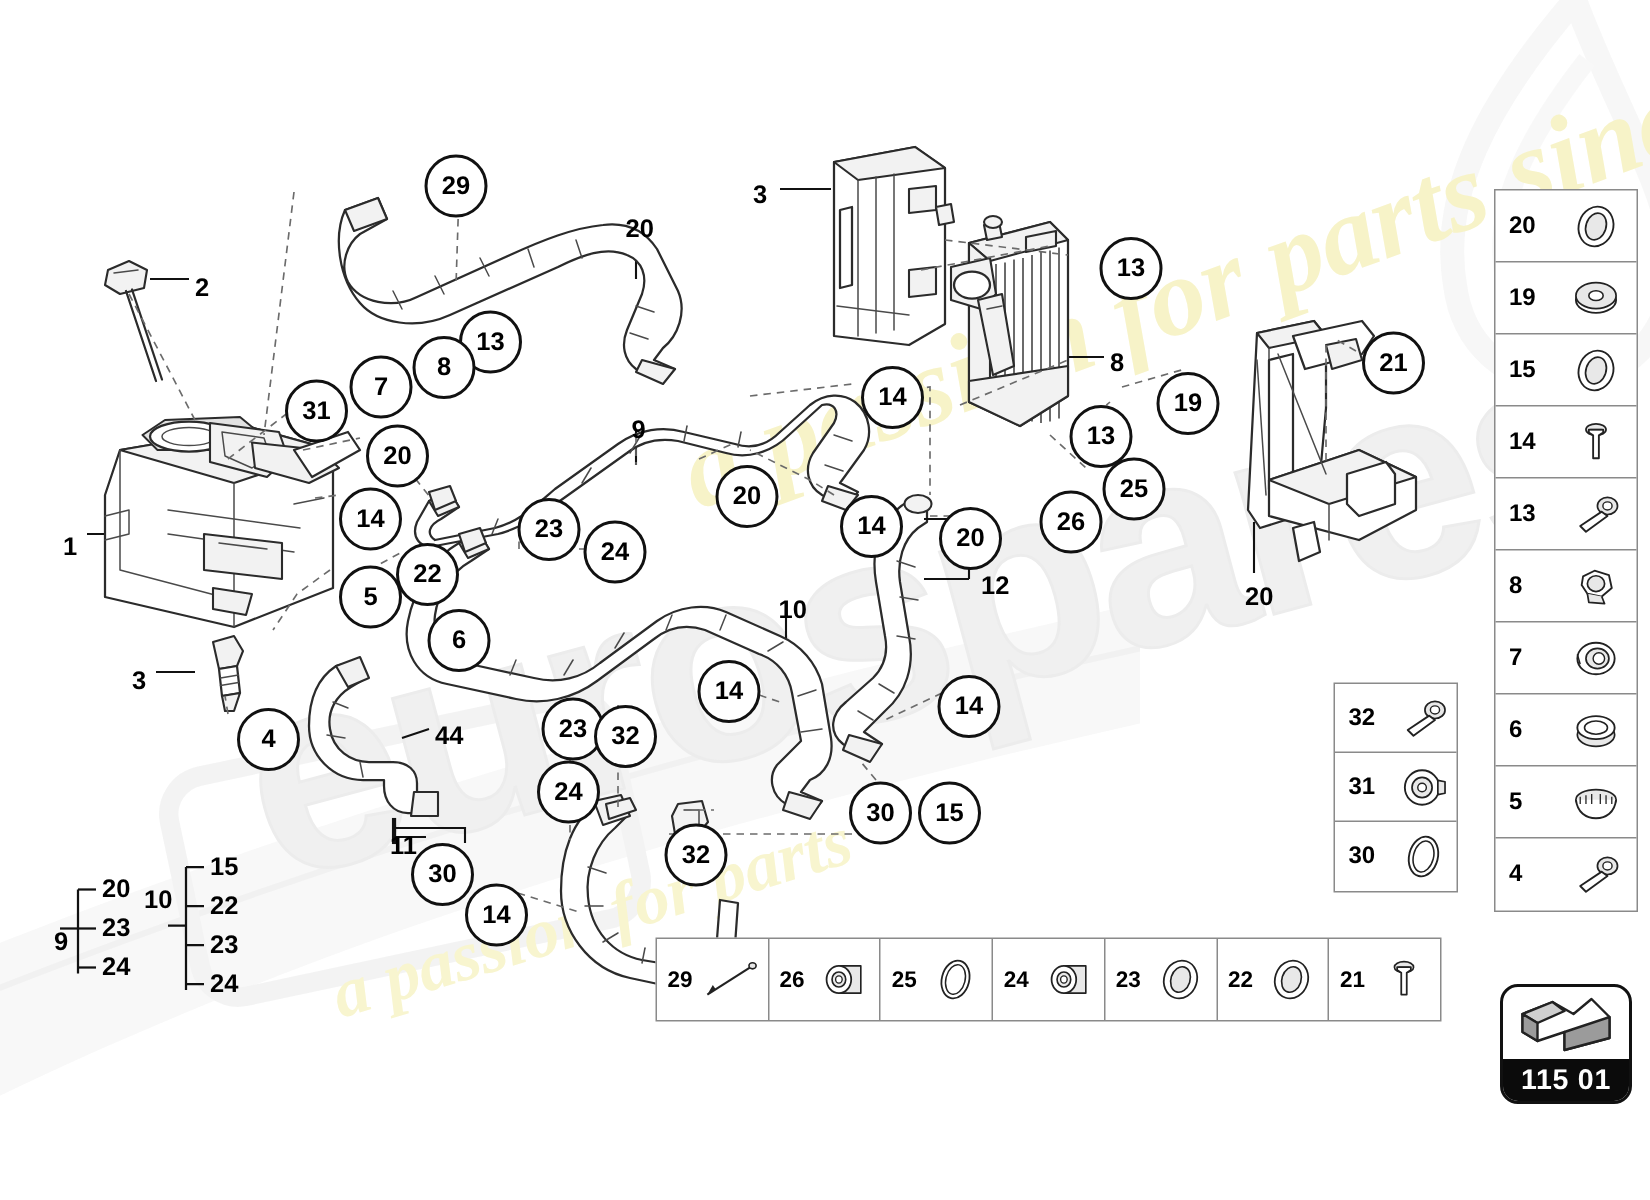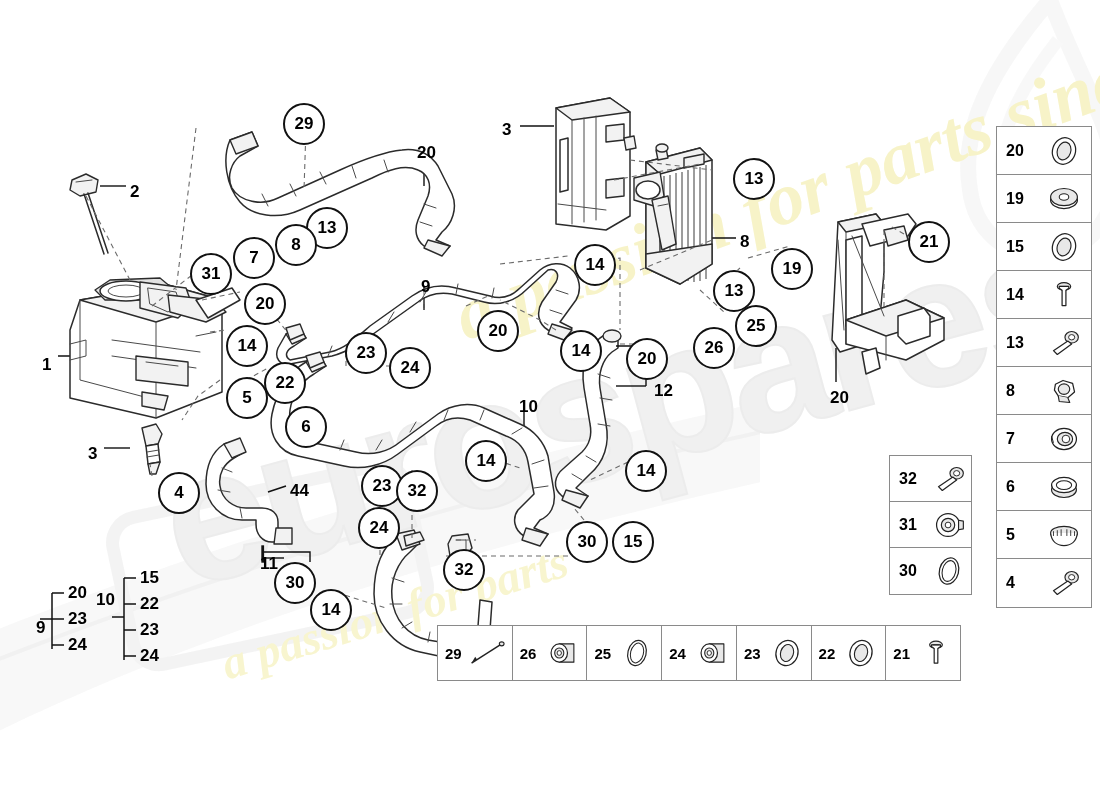--- a/index.html
+++ b/index.html
@@ -752,14 +752,25 @@
         <div class="lart">
           <svg width="42" height="32" viewBox="0 0 46 34">
             <ellipse cx="23" cy="8" rx="7" ry="4" fill="#e8e8e8" stroke="#222" stroke-width="1.2" stroke-linejoin="round"></ellipse>
                 <path d="M18,8 L18,10 L21,12 L21,28 L25,28 L25,12 L28,10 L28,8 Z" fill="#ffffff" stroke="#222" stroke-width="1.3" stroke-linejoin="round"></path>
                 <path d="M19,8 L27,8" stroke="#222" stroke-width="1"></path>
           </svg>
         </div>
       </div>
     </div>
 
+  <div id="badge">
+    <div class="badge-art">
+      <svg width="70" height="40" viewBox="0 0 70 40">
+        <path d="M6,14 L26,6 L40,14 L52,4 L64,16 L64,30 L34,38 L34,26 L16,32 L6,26 Z" fill="#ffffff" stroke="#222" stroke-width="1.6" stroke-linejoin="round"></path>
+        <path d="M34,26 L64,16 L64,30 L34,38 Z" fill="#9b9b9b" stroke="#222" stroke-width="1.6" stroke-linejoin="round"></path>
+        <path d="M6,14 L26,6 L34,12 L16,20 Z" fill="#cfcfcf" stroke="#222" stroke-width="1.6" stroke-linejoin="round"></path>
+        <path d="M6,14 L16,20 L16,32 L6,26 Z" fill="#9b9b9b" stroke="#222" stroke-width="1.6" stroke-linejoin="round"></path>
+      </svg>
+    </div>
+    <div class="badge-code">115 01</div>
+  </div>
 
 </div>
 
 </body></html>

